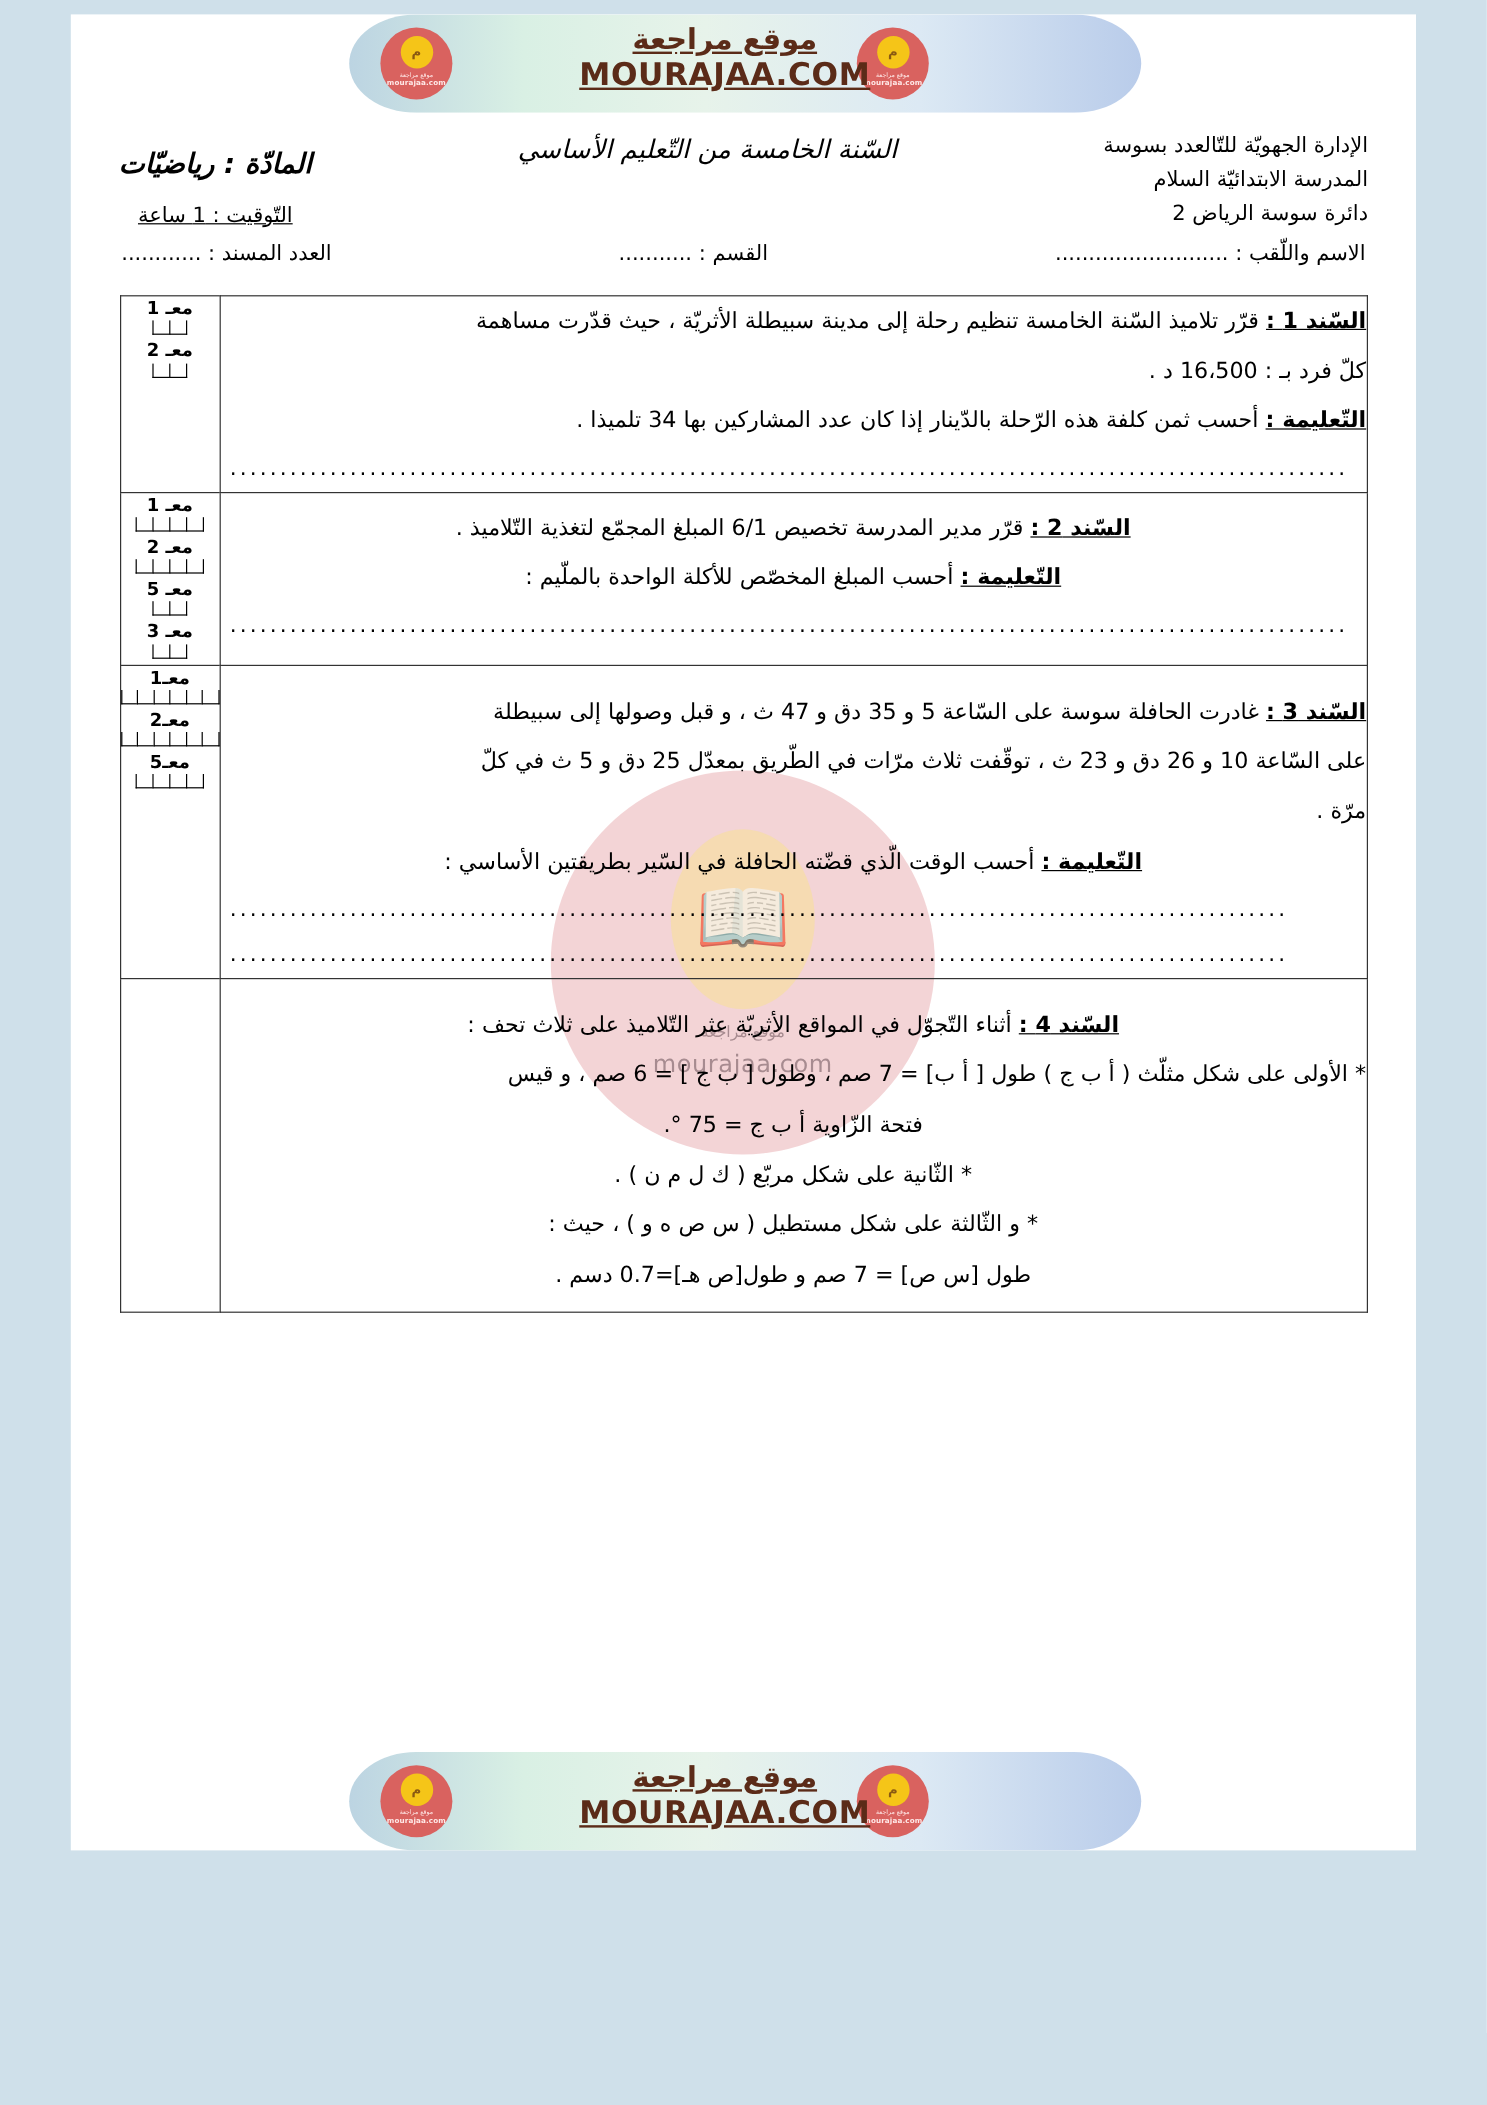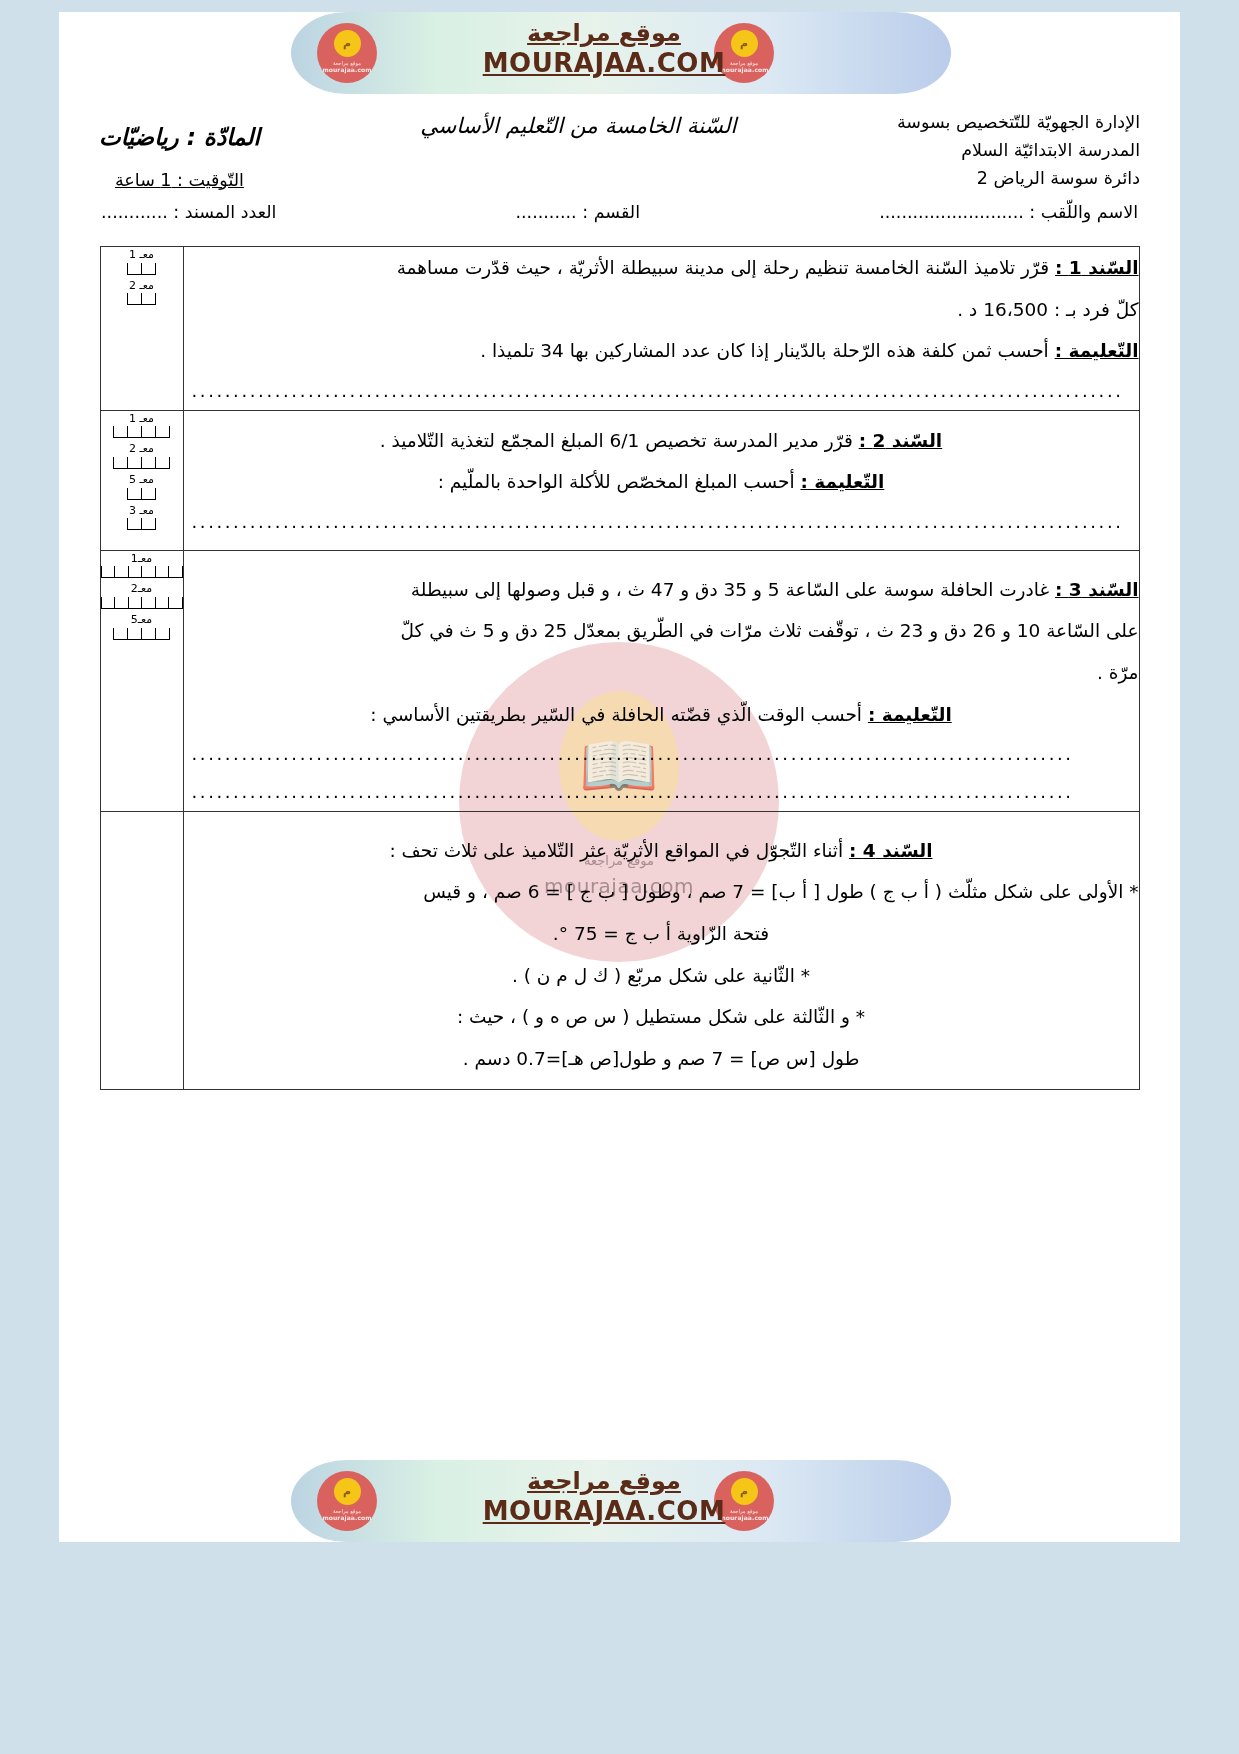--- a/index.html
+++ b/index.html
@@ -145,21 +145,21 @@
   .q .line-r{text-align:right;}
   .q .line-c{text-align:center;}
   .q .line-l{text-align:right;}
   .dots{
     color:#000;font-size:18px;letter-spacing:2.6px;
     white-space:nowrap;overflow:hidden;display:block;
     direction:ltr;line-height:2.1;
   }
   .dotrow{padding:0 8px;}
   
-  .mk{font-size:11px;line-height:1.15;color:#000;direction:rtl;margin-top:2px;}
+  .mk{font-size:15px;line-height:1.15;color:#000;direction:rtl;margin-top:2px;font-weight:bold;}
   .mk .nm{white-space:nowrap;}
   .mk .boxes{
     display:flex;justify-content:center;gap:0;margin:1px 0 5px 0;
     direction:rtl;
   }
   .mk .bx{
     width:13px;height:11px;border:1px solid #000;border-top:none;
     margin:0;
   }
   .mk .bx + .bx{border-right:none;}
@@ -199,21 +199,21 @@
     <div class="wm-label">
       <div>موقع مراجعة</div>
       <div class="en">mourajaa.com</div>
     </div>
   </div>
 
   <div class="doc">
 
     <div class="head-row">
       <div class="school">
-        <div>الإدارة الجهويّة للتّتخصيص بسوسة</div>
+        <div>الإدارة الجهويّة للتّالعدد بسوسة</div>
         <div>المدرسة الابتدائيّة السلام</div>
         <div>دائرة سوسة الرياض 2</div>
       </div>
 
       <div class="title-mid">
         <div class="t2">السّنة الخامسة من التّعليم الأساسي</div>
       </div>
 
       <div class="subject">
         <div class="s1">المادّة : رياضيّات</div>

